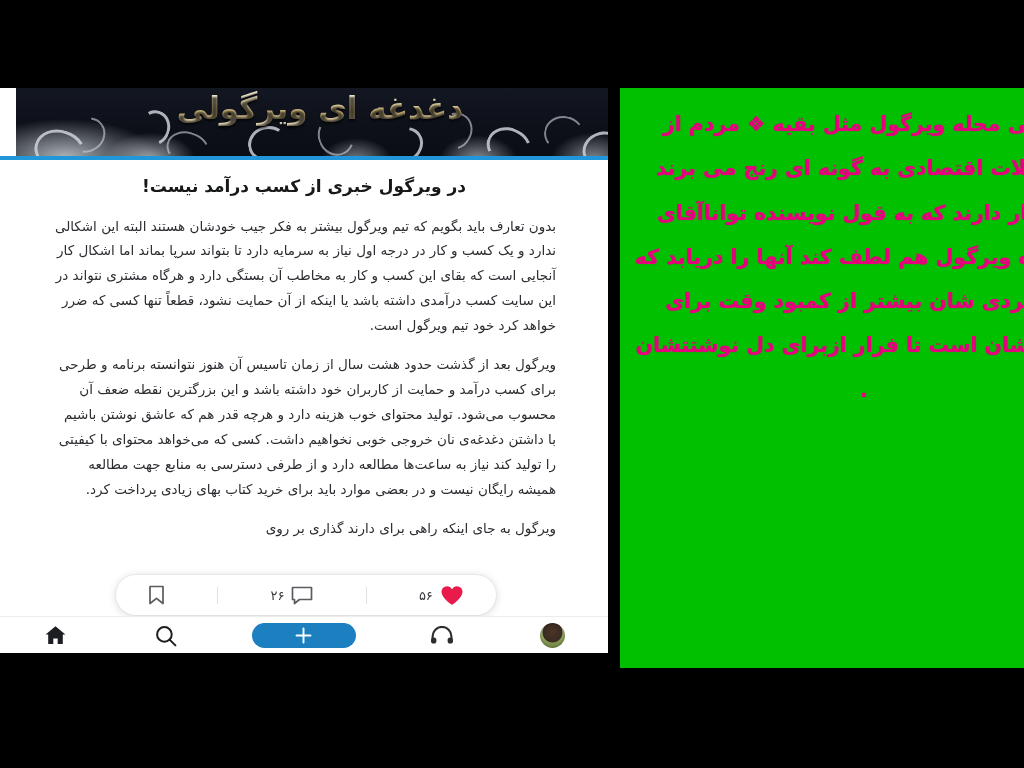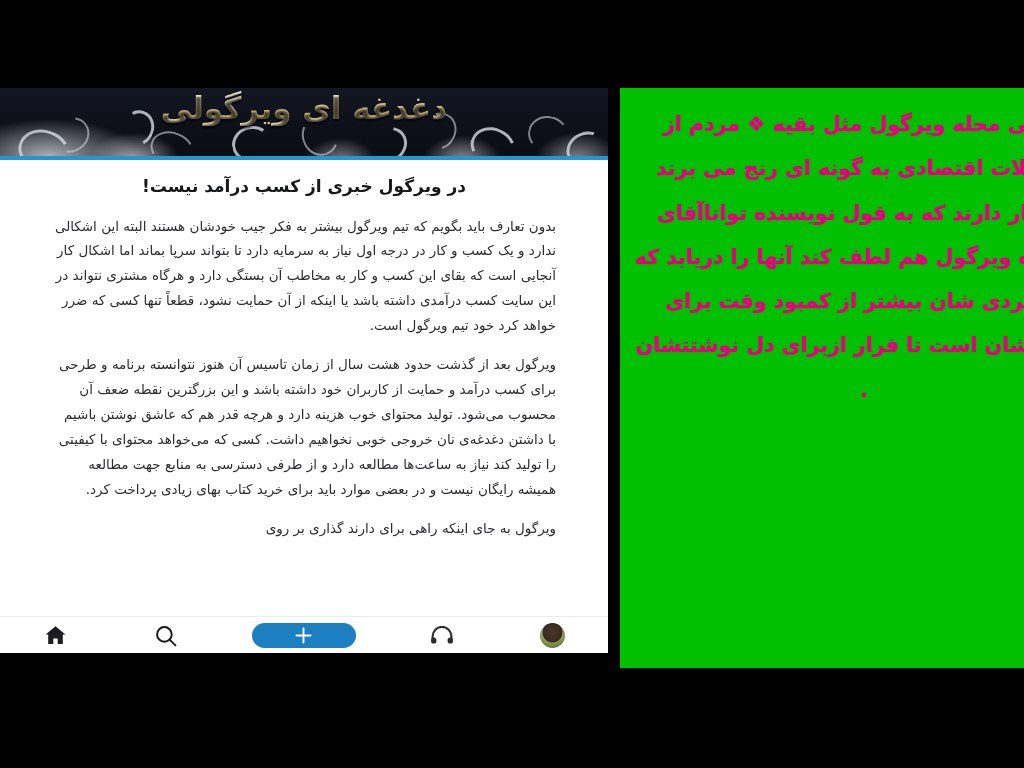--- a/index.html
+++ b/index.html
@@ -9,21 +9,21 @@
   }
   #stage{position:absolute;inset:0;background:#000;}
 
   
   #phone-shot{
     position:absolute;left:0;top:88px;width:608px;height:565px;
     background:#ffffff;overflow:hidden;
   }
   
   #banner{
-    position:absolute;left:0;top:0;width:608px;height:72px;
+    position:absolute;left:16px;top:0;width:608px;height:72px;
     background:
       radial-gradient(ellipse 150px 60px at 8% 95%, rgba(200,205,212,.85) 0%, rgba(200,205,212,0) 62%),
       radial-gradient(ellipse 70px 42px at 22% 100%, rgba(215,219,226,.75) 0%, rgba(215,219,226,0) 65%),
       radial-gradient(ellipse 55px 36px at 56% 102%, rgba(205,210,218,.6) 0%, rgba(205,210,218,0) 65%),
       radial-gradient(ellipse 60px 38px at 76% 100%, rgba(210,214,222,.65) 0%, rgba(210,214,222,0) 65%),
       radial-gradient(ellipse 65px 40px at 95% 98%, rgba(205,210,218,.6) 0%, rgba(205,210,218,0) 65%),
       linear-gradient(180deg,#131722 0%,#0d1018 55%,#0a0d14 100%);
     overflow:hidden;
   }
   .swirl{position:absolute;border:3px solid rgba(214,218,226,.80);border-radius:50%;
@@ -123,20 +123,41 @@
     </div>
     <div id="banner-rule"></div>
 
     <div id="article">
       <h1 id="article-title">در ویرگول خبری از کسب درآمد نیست!</h1>
       <p class="para">بدون تعارف باید بگویم که تیم ویرگول بیشتر به فکر جیب خودشان هستند البته این اشکالی ندارد و یک کسب و کار در درجه اول نیاز به سرمایه دارد تا بتواند سرپا بماند اما اشکال کار آنجایی است که بقای این کسب و کار به مخاطب آن بستگی دارد و هرگاه مشتری نتواند در این سایت کسب درآمدی داشته باشد یا اینکه از آن حمایت نشود، قطعاً تنها کسی که ضرر خواهد کرد خود تیم ویرگول است.</p>
       <p class="para">ویرگول بعد از گذشت حدود هشت سال از زمان تاسیس آن هنوز نتوانسته برنامه و طرحی برای کسب درآمد و حمایت از کاربران خود داشته باشد و این بزرگترین نقطه ضعف آن محسوب می‌شود. تولید محتوای خوب هزینه دارد و هرچه قدر هم که عاشق نوشتن باشیم با داشتن دغدغه‌ی نان خروجی خوبی نخواهیم داشت. کسی که می‌خواهد محتوای با کیفیتی را تولید کند نیاز به ساعت‌ها مطالعه دارد و از طرفی دسترسی به منابع جهت مطالعه همیشه رایگان نیست و در بعضی موارد باید برای خرید کتاب بهای زیادی پرداخت کرد.</p>
       <p class="para">ویرگول به جای اینکه راهی برای دارند گذاری بر روی</p>
     </div>
 
+    <div id="action-bar">
+      <div class="ab-seg">
+        <svg width="17" height="20" viewBox="0 0 17 20">
+          <path d="M2 1.5h13v17l-6.5-5.2L2 18.5z" fill="none" stroke="#5a5c61" stroke-width="1.7" stroke-linejoin="round"></path>
+        </svg>
+      </div>
+      <div class="ab-div"></div>
+      <div class="ab-seg">
+        <span class="count">۲۶</span>
+        <svg width="22" height="19" viewBox="0 0 22 19">
+          <path d="M1.5 1.5h19v12h-12l-5 4v-4h-2z" fill="none" stroke="#5a5c61" stroke-width="1.7" stroke-linejoin="round"></path>
+        </svg>
+      </div>
+      <div class="ab-div"></div>
+      <div class="ab-seg">
+        <span class="count">۵۶</span>
+        <svg width="24" height="21" viewBox="0 0 24 21">
+          <path d="M12 20S1.5 13.2 1.5 7.1A5.6 5.6 0 0 1 12 4.3 5.6 5.6 0 0 1 22.5 7.1C22.5 13.2 12 20 12 20z" fill="#e81b4a"></path>
+        </svg>
+      </div>
+    </div>
 
     <div id="bottom-nav">
       <div class="nav-item">
         <svg width="23" height="21" viewBox="0 0 23 21">
           <path d="M11.5 1.2 1.6 9.6h2.6V19h5.1v-5.6h4.4V19h5.1V9.6h2.6z" fill="#1c1d20"></path>
         </svg>
       </div>
       <div class="nav-item">
         <svg width="22" height="22" viewBox="0 0 22 22">
           <circle cx="9.4" cy="9.4" r="7.3" fill="none" stroke="#1c1d20" stroke-width="2"></circle>

